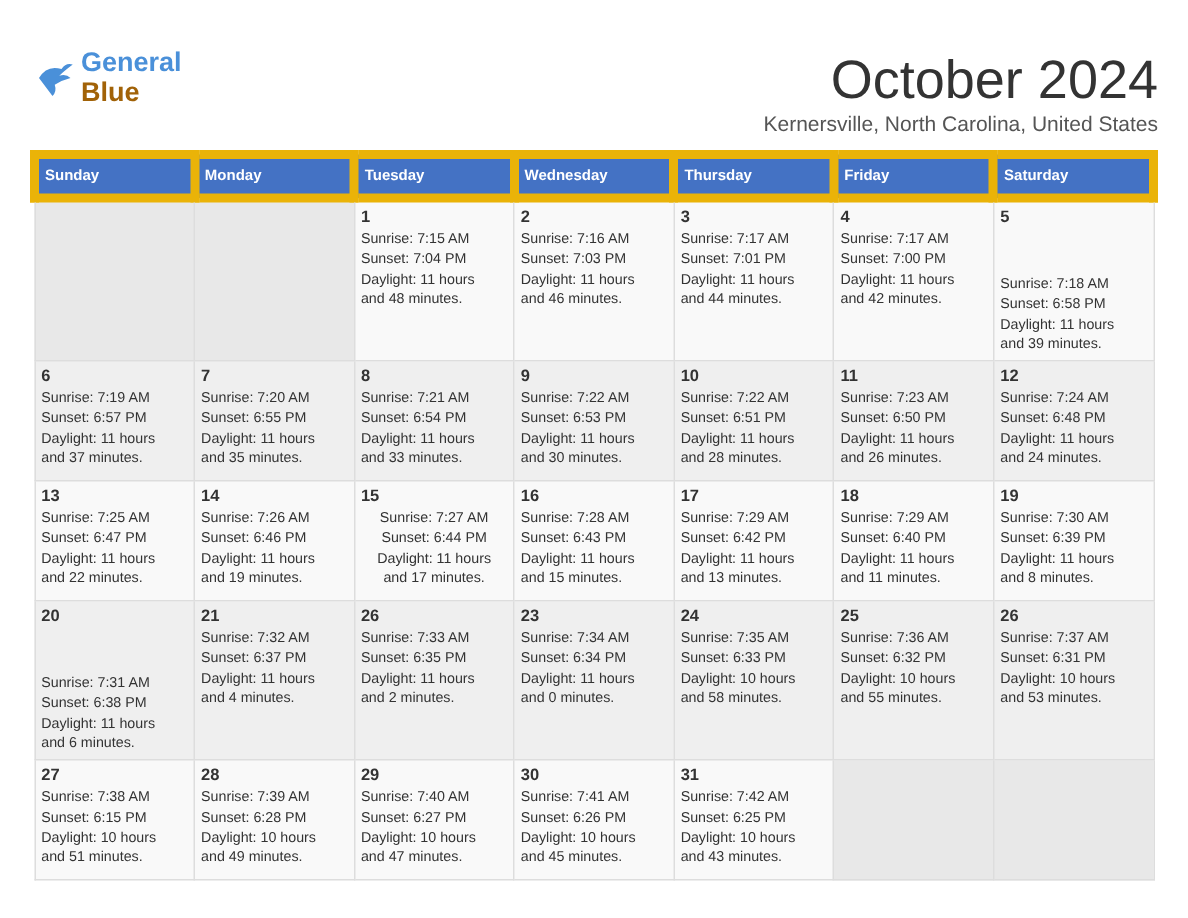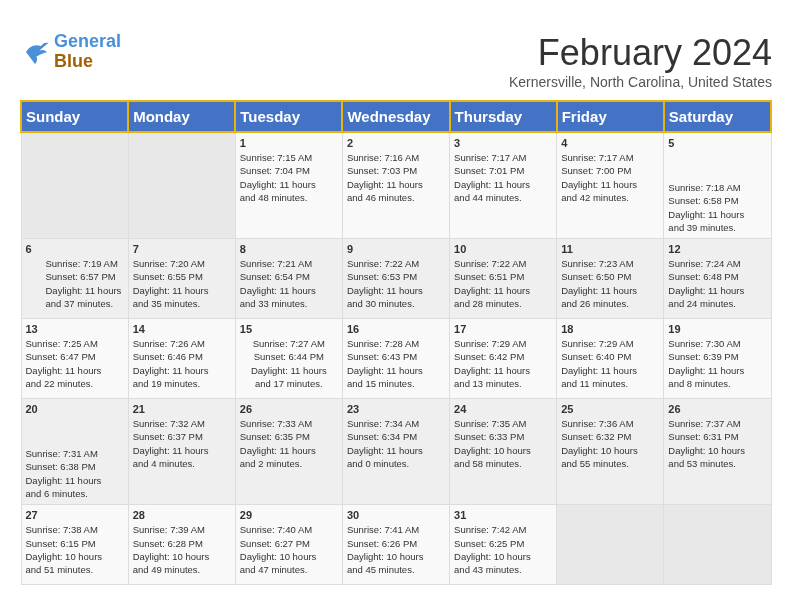--- a/index.html
+++ b/index.html
@@ -48,25 +48,25 @@
       color: #555;
     }
     table {
       width: 100%;
       border-collapse: collapse;
       table-layout: fixed;
     }
     thead tr th {
       background-color: #4472c4;
       color: #fff;
-      font-size: 15px;
+      font-size: 10px;
       font-weight: bold;
       padding: 6px 4px;
       text-align: left;
-      border: 2px solid #eab308;
+      border: 6px solid #eab308;
     }
     tbody tr td {
       vertical-align: top;
       font-size: 10px;
       color: #333;
       padding: 4px 4px;
       border: 1px solid #ddd;
       height: 80px;
       background: #fff;
     }
@@ -99,21 +99,21 @@
     <svg class="logo-bird" viewBox="0 0 40 40" xmlns="http://www.w3.org/2000/svg">
       <path d="M8 20 Q15 8 28 12 Q32 6 38 8 Q30 14 26 18 Q32 16 36 20 Q28 22 22 26 Q24 32 20 36 Q14 28 8 20Z" fill="#4a90d9"></path>
     </svg>
     <div>
       <div class="logo-text">
         <span>General</span><br><span style="color:#a16207;">Blue</span>
       </div>
     </div>
   </div>
   <div class="title-block">
-    <div class="month-title">February 2024</div>
+    <div class="month-title">October 2024</div>
     <div class="subtitle">Kernersville, North Carolina, United States</div>
   </div>
 </div>
 
 <table>
   <thead>
     <tr>
     <th>Sunday</th>
         <th>Monday</th>
         <th>Tuesday</th>
@@ -159,21 +159,21 @@
           <span class="day-num">5</span>
           <div class="cell-info" style="white-space: pre-line; margin-top: 32px;">Sunrise: 7:18 AM
 Sunset: 6:58 PM
 Daylight: 11 hours
 and 39 minutes.</div>
         </td>
       </tr>
       <tr>
         <td>
           <span class="day-num">6</span>
-          <div class="cell-info" style="white-space: pre-line; margin-left: 20px;">Sunrise: 7:19 AM
+          <div class="cell-info" style="white-space: pre-line;">Sunrise: 7:19 AM
 Sunset: 6:57 PM
 Daylight: 11 hours
 and 37 minutes.</div>
         </td>
         <td>
           <span class="day-num">7</span>
           <div class="cell-info" style="white-space: pre-line;">Sunrise: 7:20 AM
 Sunset: 6:55 PM
 Daylight: 11 hours
 and 35 minutes.</div>

